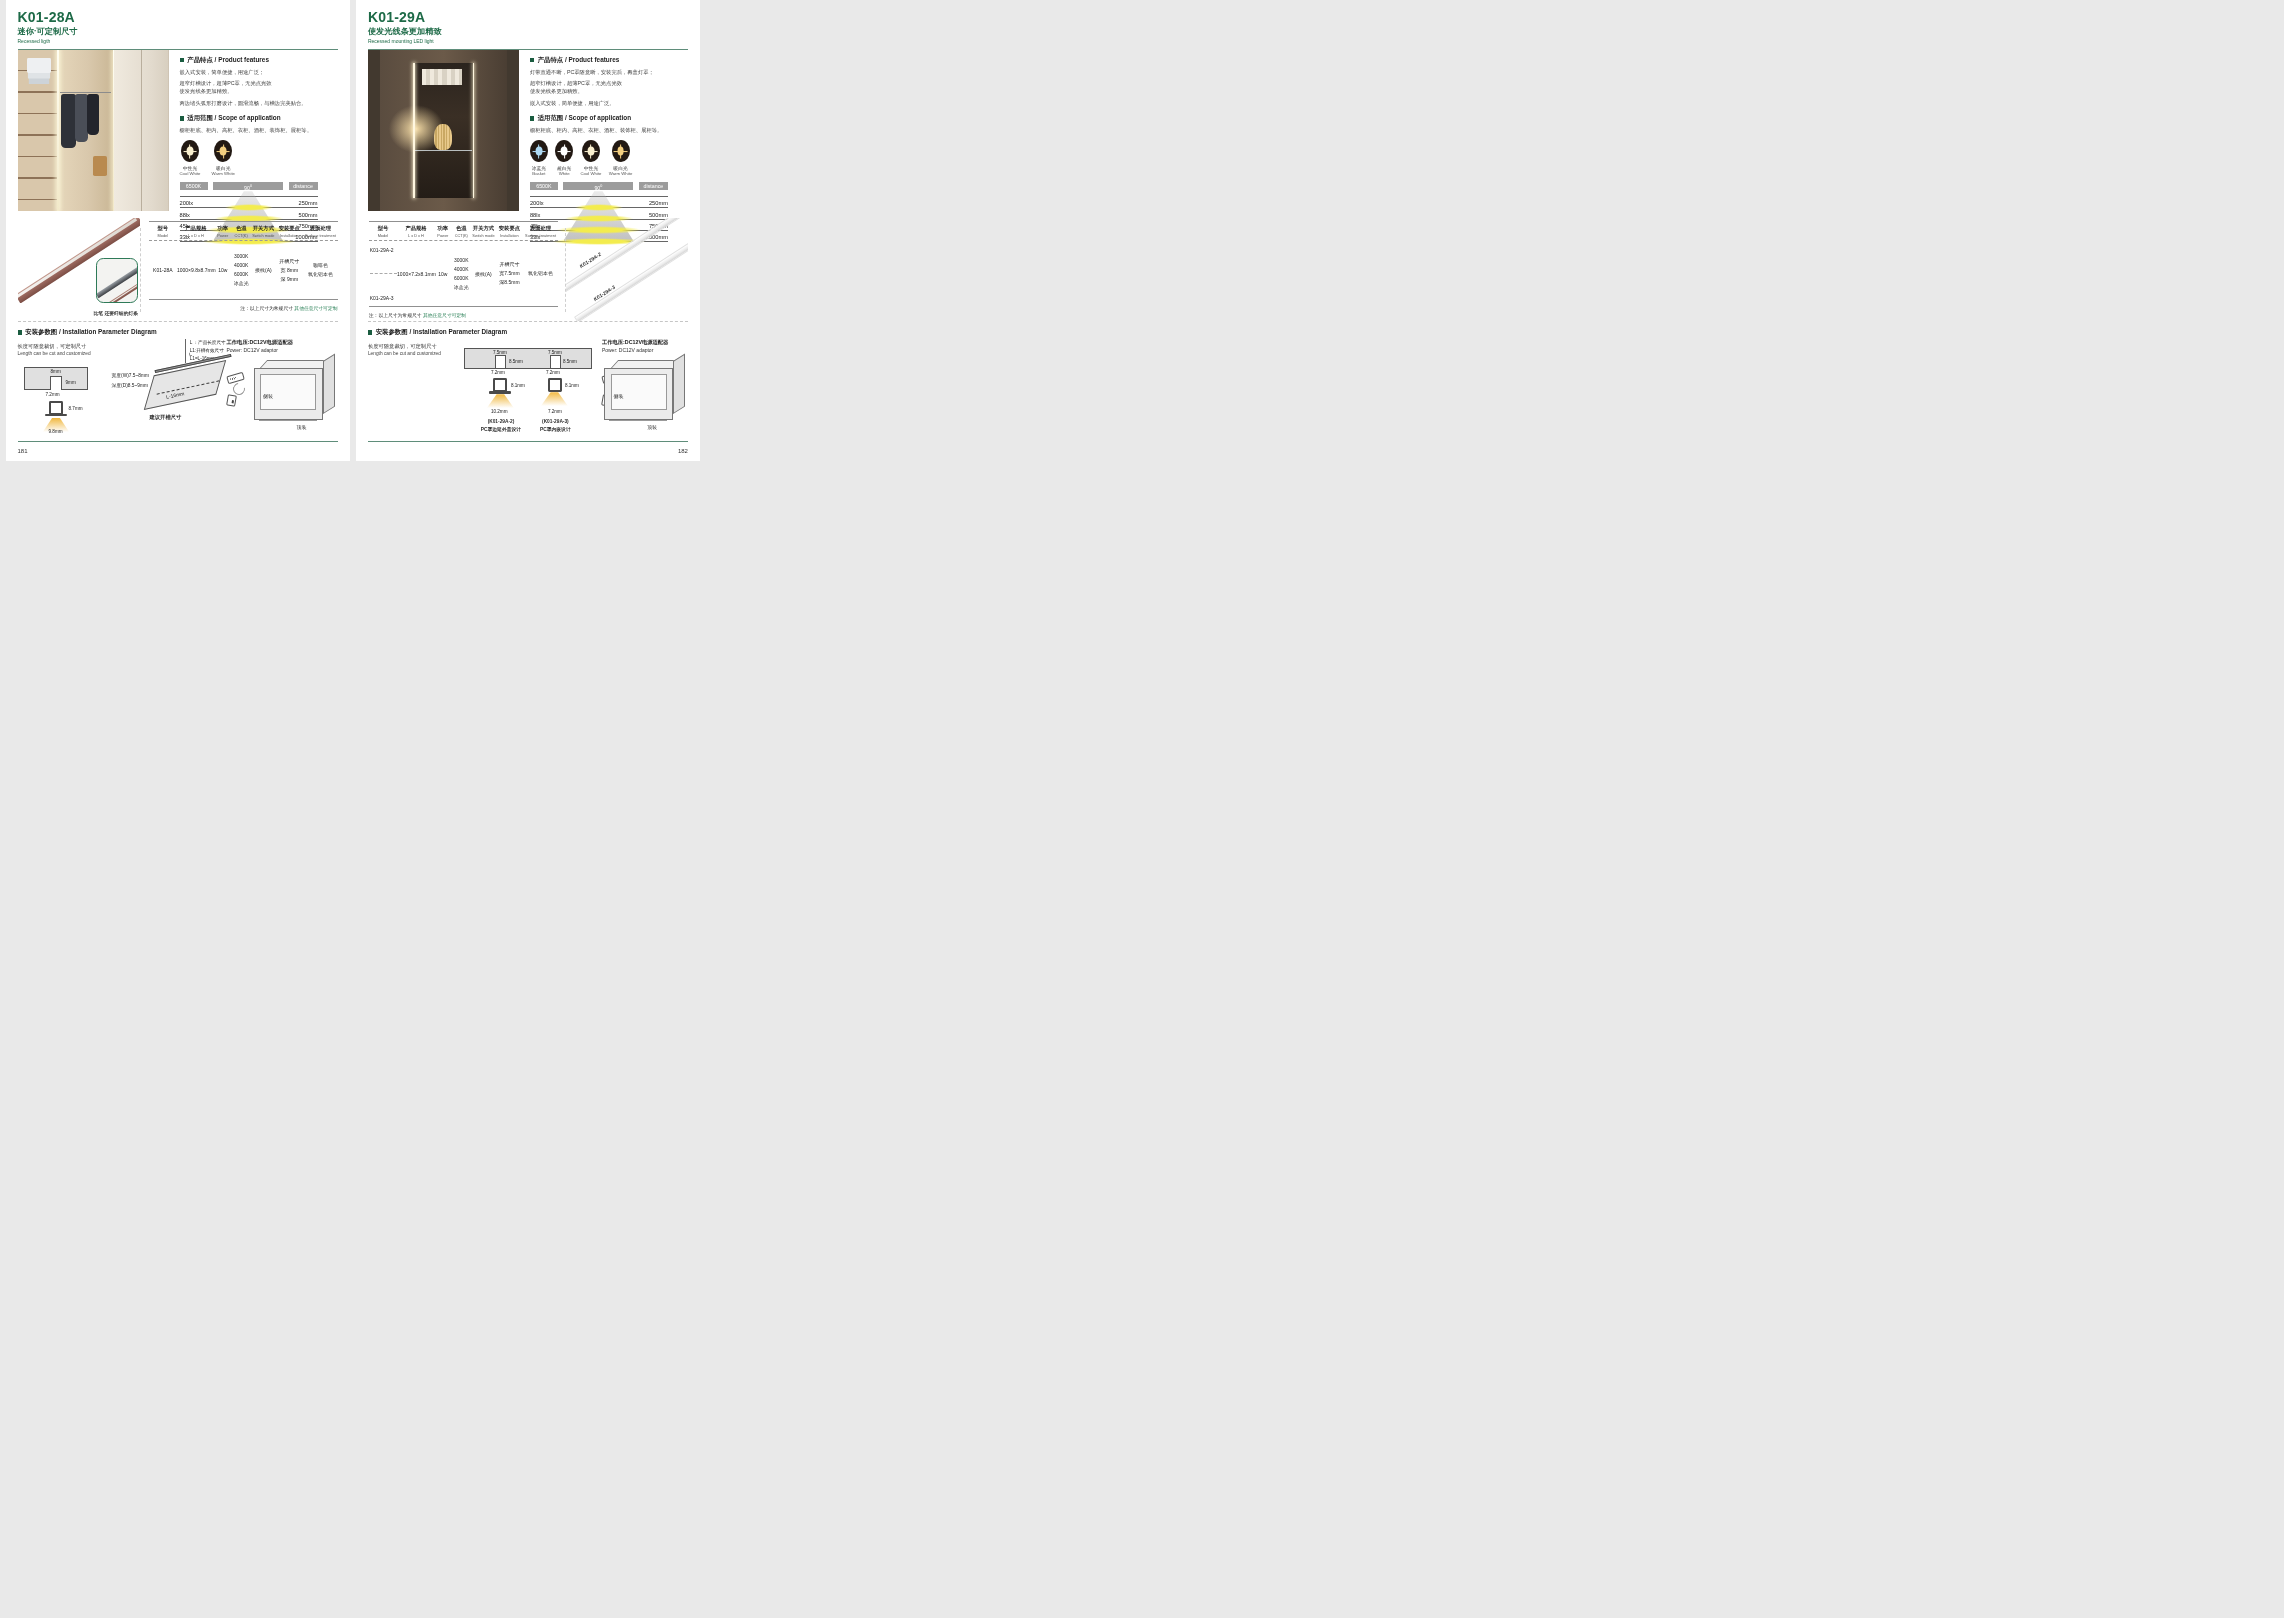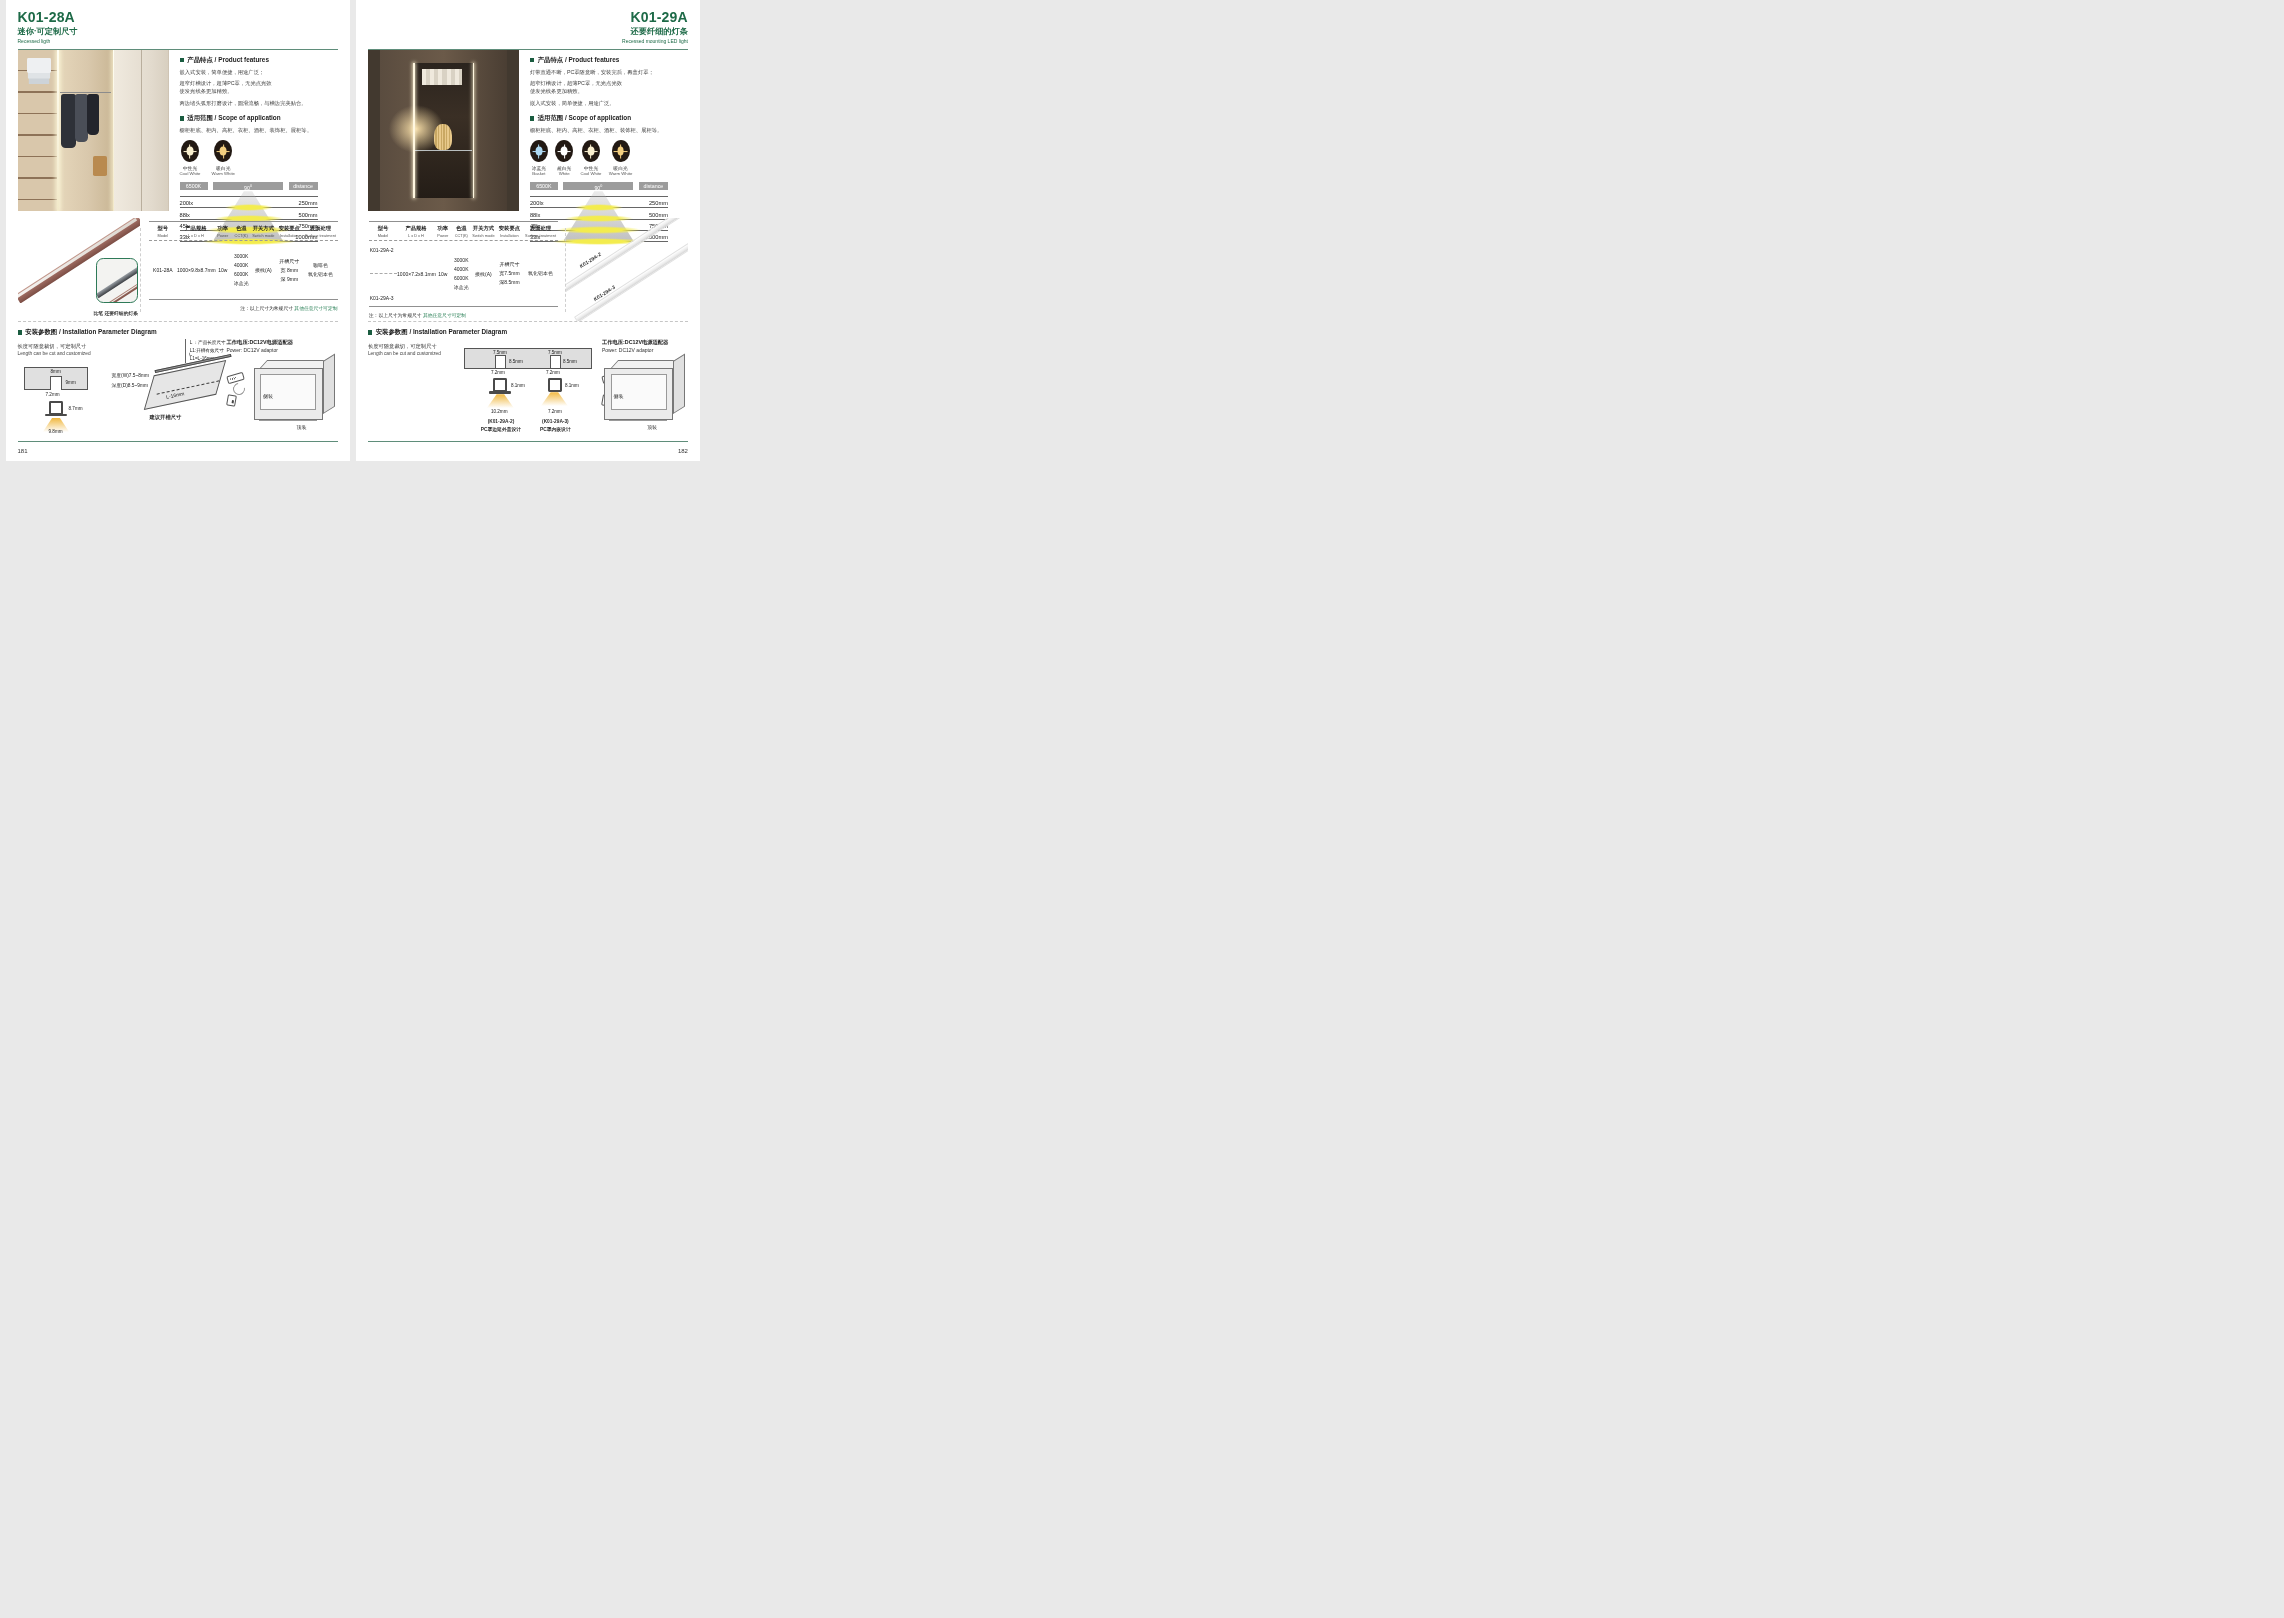--- a/index.html
+++ b/index.html
@@ -8,21 +8,21 @@
   }
   *{box-sizing:border-box}
   html,body{margin:0;padding:0;background:#e9e9e9;font-family:"Liberation Sans","DejaVu Sans",sans-serif;}
   .canvas{width:705px;height:461px;background:#e9e9e9;display:flex;gap:6.4px;padding:0 5.5px;}
   .page{background:#fff;width:344px;height:100%;position:relative;padding:10px 12px 0;overflow:hidden;flex:none}
 
   
   .hdr .model{font-size:14px;font-weight:bold;color:var(--green);letter-spacing:0.2px;line-height:1.05}
   .hdr .sub{font-size:8.2px;font-weight:bold;color:var(--green);margin-top:1.4px}
   .hdr .en{font-size:5px;color:var(--green);margin-top:1.4px}
-  .page.rightp .hdr{text-align:right}
+  .page.rightp .hdr{text-align:left}
   .hdr-rule{border-bottom:0.5px solid var(--rule);margin-top:4.6px}
 
   
   .top{display:flex;height:161px;margin-top:0}
   .photo{width:151px;height:100%;position:relative;overflow:hidden;flex:none}
   .info{flex:1;padding-left:11px;padding-top:5.5px}
   .sec{display:flex;align-items:center;gap:3.2px;font-size:6.4px;font-weight:bold;color:#1c1c1c}
   .sec .sq{width:4.6px;height:4.6px;background:var(--bullet);flex:none}
   .feat{margin-top:4.1px}
   .feat p{font-size:5.3px;color:var(--body);margin:0;line-height:1.5}
@@ -409,21 +409,21 @@
       </div>
     </div>
 
     <div class="foot-rule"></div>
     <div class="pageno l">181</div>
   </div>
 
   <div class="page rightp">
     <div class="hdr">
       <div class="model">K01-29A</div>
-      <div class="sub">还要纤细的灯条</div>
+      <div class="sub">使发光线条更加精致</div>
       <div class="en">Recessed mounting LED light</div>
       <div class="hdr-rule"></div>
     </div>
 
     <div class="top">
       <div class="photo photo2">
         <div class="frame"></div>
         <div class="alcove"></div>
         <div class="books"></div>
         <div class="glow"></div>

